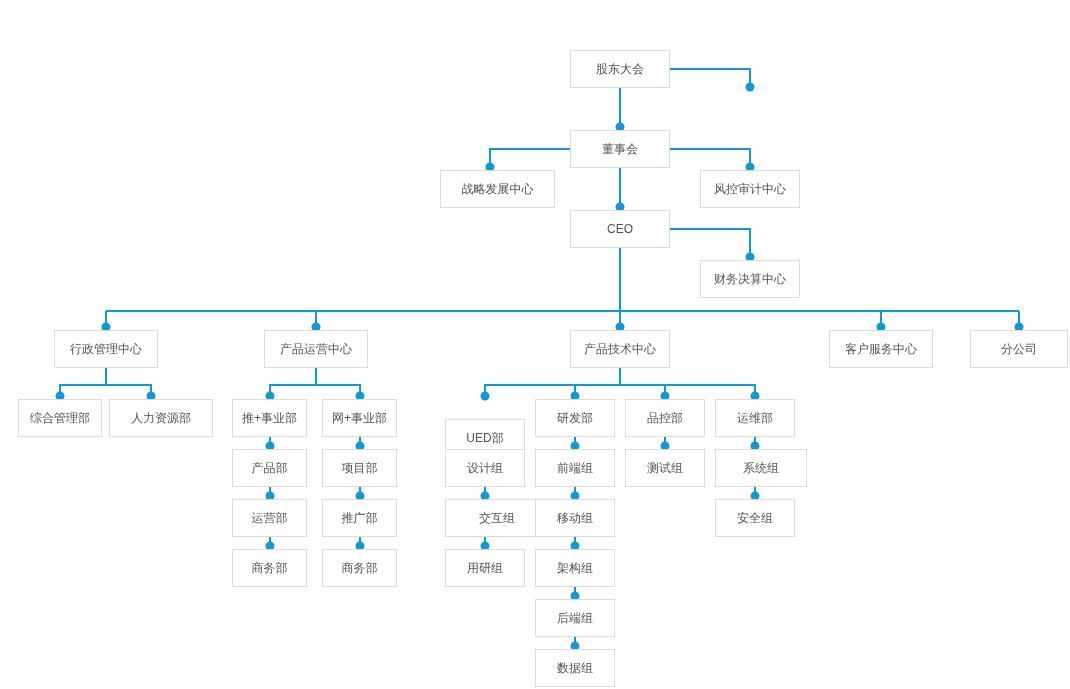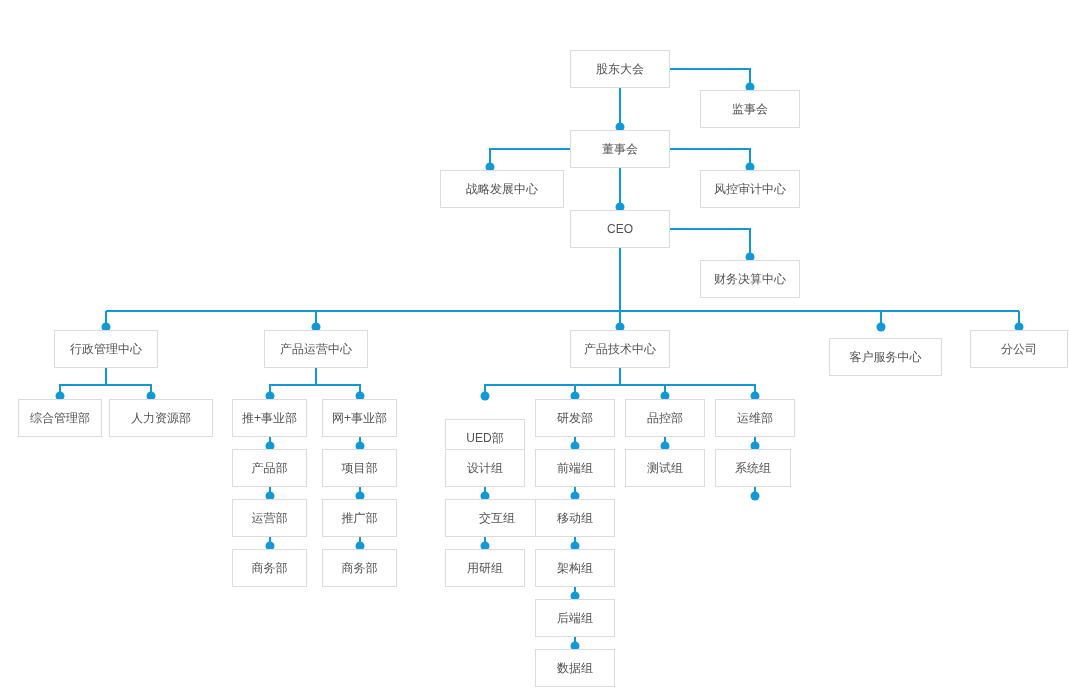--- a/index.html
+++ b/index.html
@@ -121,31 +121,30 @@
       <circle cx="575" cy="546" r="4.5"></circle>
       <circle cx="575" cy="596" r="4.5"></circle>
       <circle cx="575" cy="646" r="4.5"></circle>
       <circle cx="665" cy="446" r="4.5"></circle>
       <circle cx="755" cy="446" r="4.5"></circle>
       <circle cx="755" cy="496" r="4.5"></circle>
     </g>
   </svg>
 
   <div class="node" style="left:570px;top:50px;width:100px">股东大会</div>
-  <div class="node" style="left:700px;top:90px;width:100px">监事会</div>
   <div class="node" style="left:570px;top:130px;width:100px">董事会</div>
-  <div class="node" style="left:440px;top:170px;width:124px">战略发展中心</div>
+  <div class="node" style="left:440px;top:170px;width:115px">战略发展中心</div>
   <div class="node" style="left:700px;top:170px;width:100px">风控审计中心</div>
   <div class="node" style="left:570px;top:210px;width:100px">CEO</div>
   <div class="node" style="left:700px;top:260px;width:100px">财务决算中心</div>
 
   <div class="node" style="left:54px;top:330px;width:104px">行政管理中心</div>
   <div class="node" style="left:264px;top:330px;width:104px">产品运营中心</div>
   <div class="node" style="left:570px;top:330px;width:100px">产品技术中心</div>
-  <div class="node" style="left:829px;top:338px;width:113px">客户服务中心</div>
+  <div class="node" style="left:829px;top:330px;width:104px">客户服务中心</div>
   <div class="node" style="left:970px;top:330px;width:98px">分公司</div>
 
   <div class="node" style="left:18px;top:399px;width:84px">综合管理部</div>
   <div class="node" style="left:109px;top:399px;width:104px">人力资源部</div>
 
   <div class="node" style="left:232px;top:399px;width:75px">推+事业部</div>
   <div class="node" style="left:232px;top:449px;width:75px">产品部</div>
   <div class="node" style="left:232px;top:499px;width:75px">运营部</div>
   <div class="node" style="left:232px;top:549px;width:75px">商务部</div>
 
@@ -163,15 +162,16 @@
   <div class="node" style="left:535px;top:449px;width:80px">前端组</div>
   <div class="node" style="left:535px;top:499px;width:80px">移动组</div>
   <div class="node" style="left:535px;top:549px;width:80px">架构组</div>
   <div class="node" style="left:535px;top:599px;width:80px">后端组</div>
   <div class="node" style="left:535px;top:649px;width:80px">数据组</div>
 
   <div class="node" style="left:625px;top:399px;width:80px">品控部</div>
   <div class="node" style="left:625px;top:449px;width:80px">测试组</div>
 
   <div class="node" style="left:715px;top:399px;width:80px">运维部</div>
-  <div class="node" style="left:715px;top:449px;width:76px">系统组</div>
+  <div class="node" style="left:715px;top:449px;width:92px">系统组</div>
+  <div class="node" style="left:715px;top:499px;width:80px">安全组</div>
 
 </div>
 
 </body></html>

